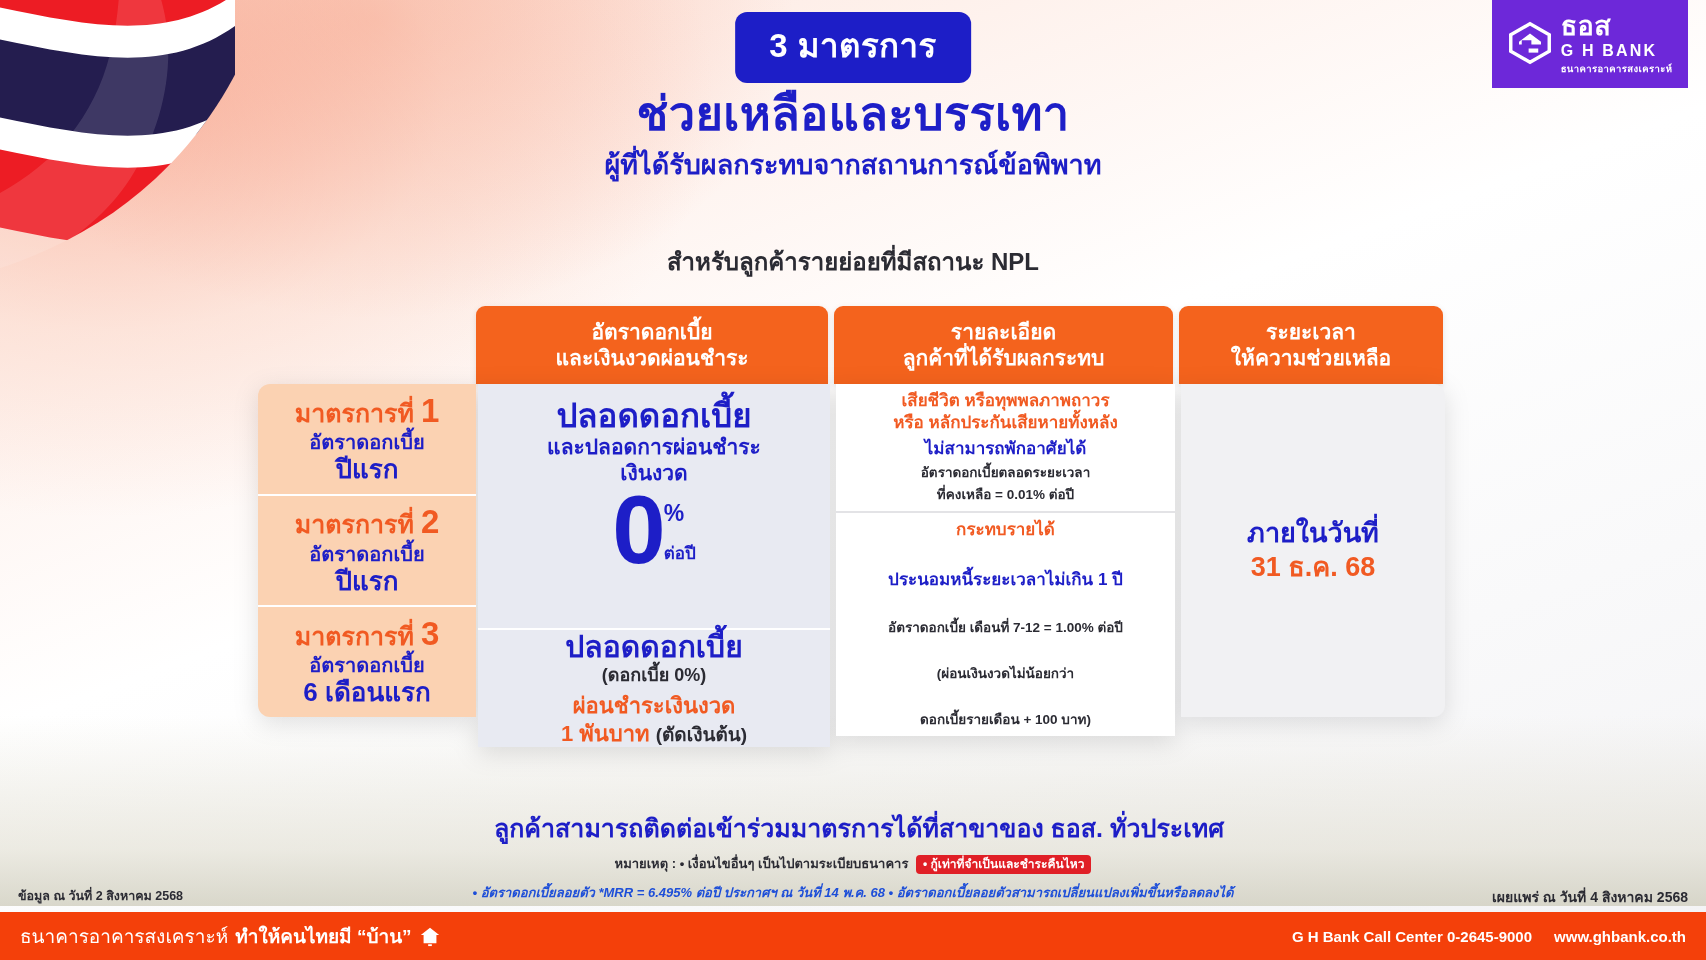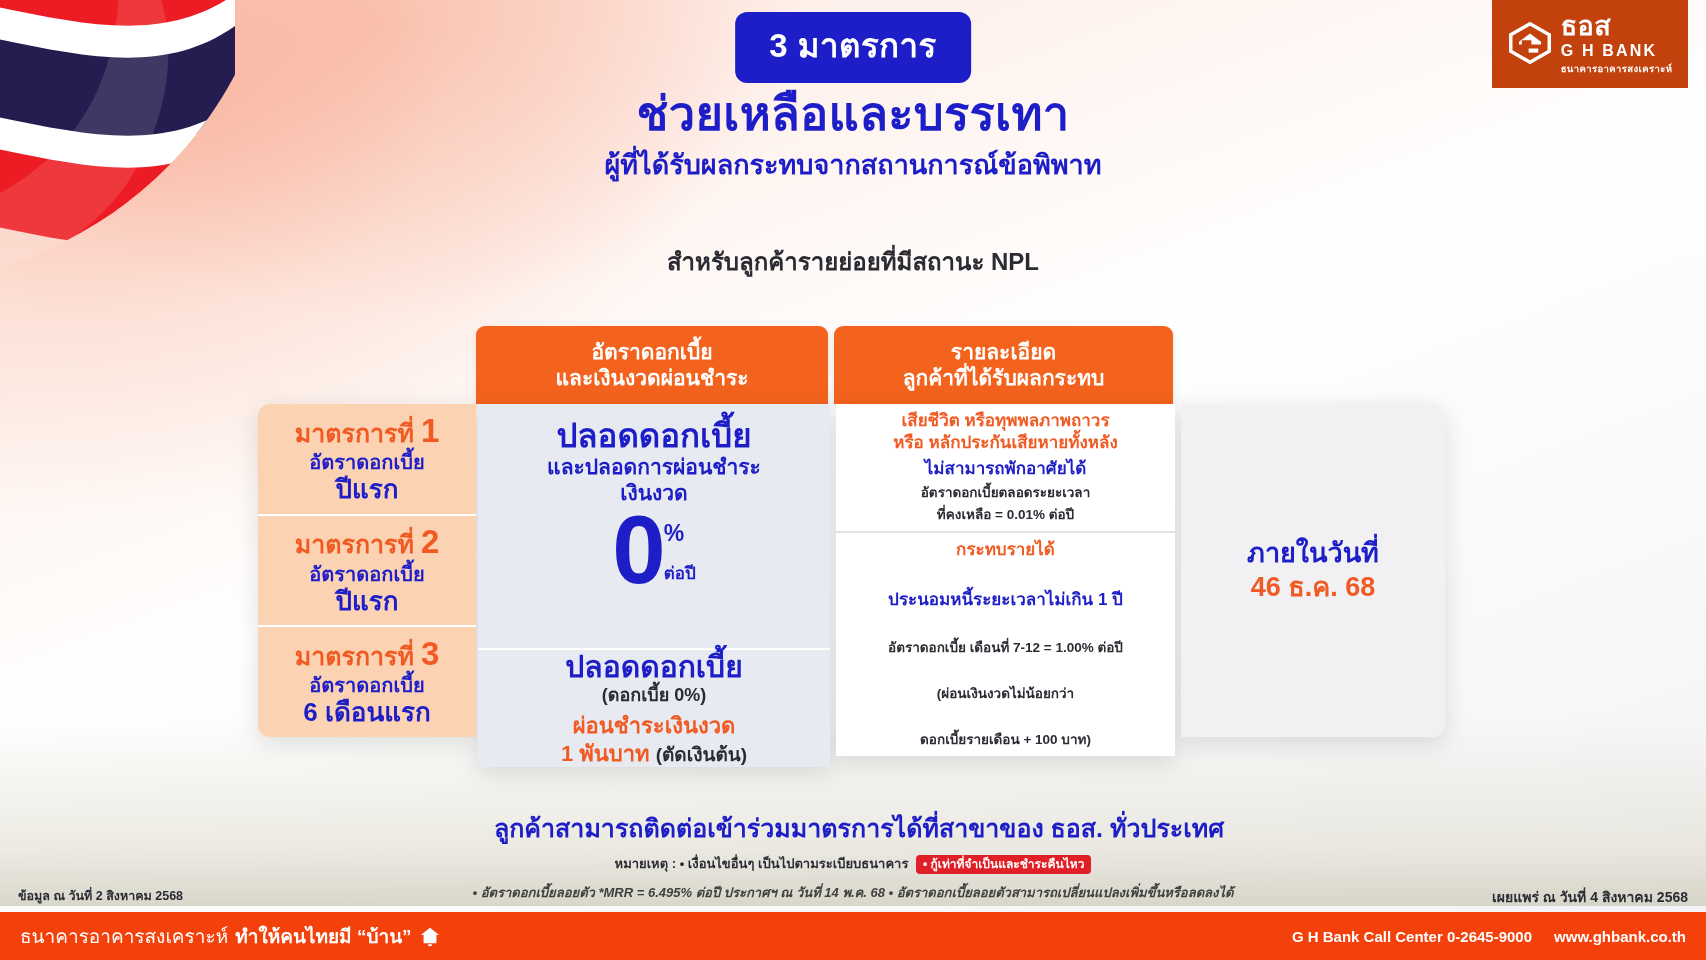--- a/index.html
+++ b/index.html
@@ -37,21 +37,21 @@
 
   
   .flag-wrap { position: absolute; left: -30px; top: -36px; width: 470px; height: 330px; }
   .flag-wrap svg { width: 100%; height: 100%; display: block; }
 
   
   .logo-box {
     position: absolute;
     right: 18px; top: 0;
     width: 196px; height: 88px;
-    background: #c2410c;
+    background: #6d28d9;
     display: flex; align-items: center; justify-content: center;
     gap: 9px;
     padding: 6px 10px 8px 10px;
   }
   .logo-mark { width: 44px; height: 44px; flex: 0 0 auto; }
   .logo-mark svg { width: 100%; height: 100%; display: block; }
   .logo-txt { color: #fff; line-height: 1; }
   .logo-thai { font-size: 27px; font-weight: 700; letter-spacing: .5px; }
   .logo-en { font-size: 16px; font-weight: 700; letter-spacing: 2.2px; margin-top: 3px; }
   .logo-sub { font-size: 9.5px; font-weight: 600; letter-spacing: .4px; margin-top: 5px; white-space: nowrap; }
@@ -96,21 +96,21 @@
     text-align: center;
     color: #2b2b33;
     font-size: 24px; font-weight: 700;
     line-height: 1.2;
   }
 
   
   .table {
     position: absolute;
     left: 258px; top: 306px;
-    width: 1185px; height: 488px; margin-top: 20px;
+    width: 1185px; height: 488px;
   }
 
   .hdr-row {
     position: absolute; left: 218px; top: 0;
     width: 967px; height: 78px;
     display: flex; gap: 6px;
   }
   .hdr-cell {
     background: #f4631d;
     color: #ffffff;
@@ -252,21 +252,21 @@
     display: inline-block;
     background: #e01f26; color: #fff;
     border-radius: 4px;
     padding: 2px 7px 3px 7px;
     font-size: 12px; font-weight: 700;
     margin-left: 4px;
   }
   .notes-2 {
     position: absolute; left: 0; right: 0; top: 882px;
     text-align: center;
-    color: #404040; font-size: 13px; font-weight: 700;
+    color: #1d4ed8; font-size: 13px; font-weight: 700;
     font-style: italic;
   }
   .stamp-left {
     position: absolute; left: 18px; top: 886px;
     color: #2b2b33; font-size: 12.5px; font-weight: 600;
   }
   .stamp-right {
     position: absolute; right: 18px; top: 886px;
     color: #2b2b33; font-size: 14px; font-weight: 600;
   }
@@ -337,20 +337,24 @@
 
     <div class="hdr-row">
       <div class="hdr-cell hdr-rate">
         <span>อัตราดอกเบี้ย</span>
         <span>และเงินงวดผ่อนชำระ</span>
       </div>
       <div class="hdr-cell hdr-detail">
         <span>รายละเอียด</span>
         <span>ลูกค้าที่ได้รับผลกระทบ</span>
       </div>
+      <div class="hdr-cell hdr-time">
+        <span>ระยะเวลา</span>
+        <span>ให้ความช่วยเหลือ</span>
+      </div>
     </div>
 
     <div class="body-row">
 
       <div class="col-measures">
         <div class="measure">
           <div class="m-title">
             <span>มาตรการที่ </span><span class="num">1</span>
           </div>
           <div class="m-rate">อัตราดอกเบี้ย</div>
@@ -407,21 +411,21 @@
           <div class="d-head">กระทบรายได้</div>
           <div class="d-mid">ประนอมหนี้ระยะเวลาไม่เกิน 1 ปี</div>
           <div class="d-small">อัตราดอกเบี้ย เดือนที่ 7-12 = 1.00% ต่อปี</div>
           <div class="d-small">(ผ่อนเงินงวดไม่น้อยกว่า</div>
           <div class="d-small">ดอกเบี้ยรายเดือน + 100 บาท)</div>
         </div>
       </div>
 
       <div class="col-time">
         <div class="time-1">ภายในวันที่</div>
-        <div class="time-2">46 ธ.ค. 68</div>
+        <div class="time-2">31 ธ.ค. 68</div>
       </div>
 
     </div>
   </div>
 
   <div class="cta">ลูกค้าสามารถติดต่อเข้าร่วมมาตรการได้ที่สาขาของ ธอส. ทั่วประเทศ</div>
 
   <div class="notes">
     <span class="lbl">หมายเหตุ :</span>
     <span>• เงื่อนไขอื่นๆ เป็นไปตามระเบียบธนาคาร</span>

